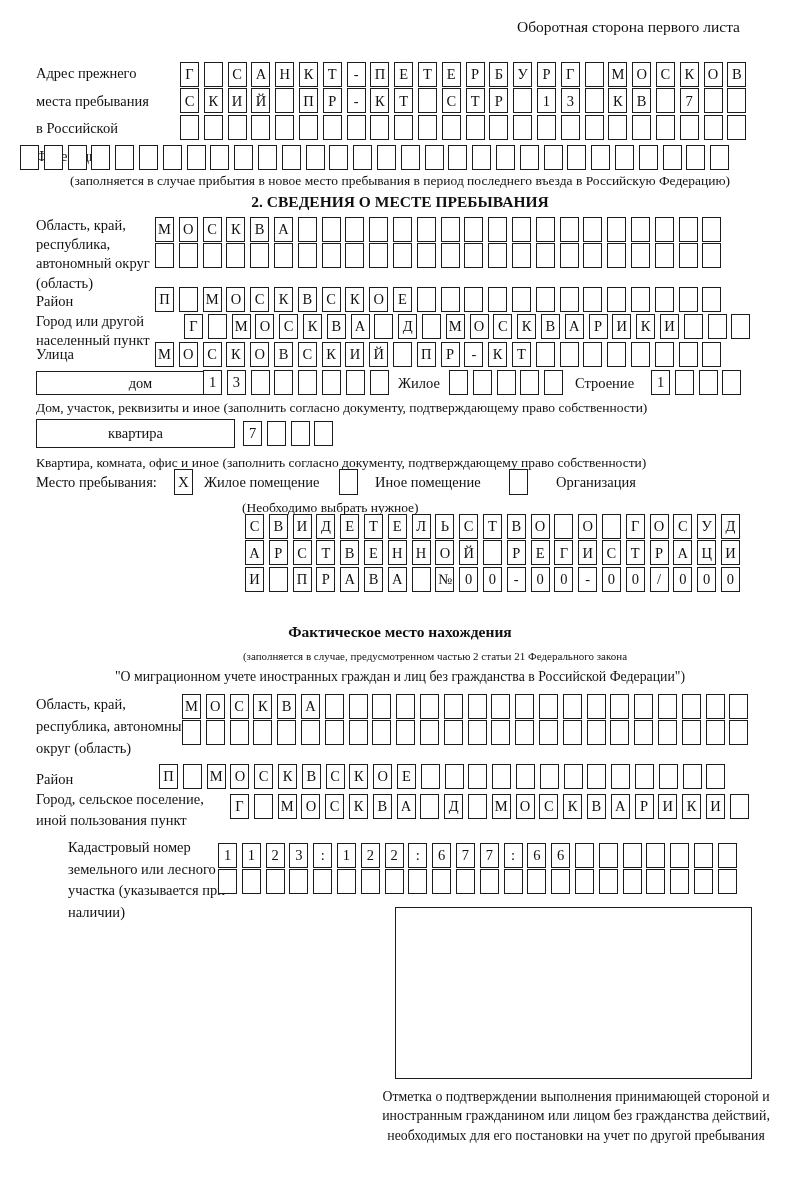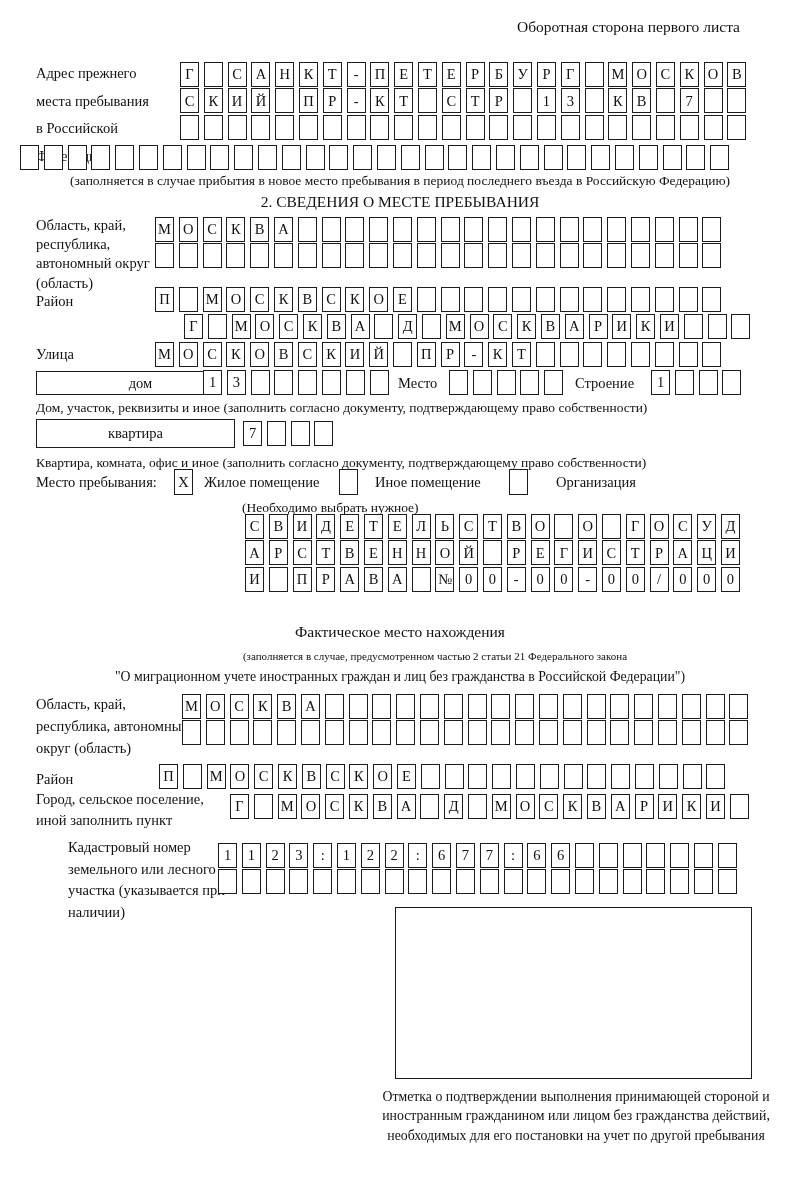--- a/index.html
+++ b/index.html
@@ -5,21 +5,21 @@
   * { margin:0; padding:0; box-sizing:content-box; }
   html,body { background:#ffffff; }
   .page {
     position:relative; width:800px; height:1180px; background:#ffffff;
     font-family:"Liberation Serif","DejaVu Serif",serif; color:#111; overflow:hidden;
   }
   .abs { position:absolute; }
   .label { font-size:14.5px; line-height:19.2px; color:#111; }
   .note  { font-size:13.5px; color:#111; }
   .centered { left:0; width:800px; text-align:center; }
-  .title { font-weight:normal; font-size:15.5px; }
+  .title { font-weight:bold; font-size:15.5px; }
 
   .cellrow { display:flex; margin-bottom:1.3px; }
   .cell {
     width:17px; height:23px; border:1.6px solid #1c1c1c; margin-right:4.8px;
     display:inline-flex; align-items:center; justify-content:center;
     font-size:14.5px; line-height:1; flex:0 0 auto; background:#fff;
   }
   .widebox {
     border:1.8px solid #1c1c1c; display:flex; align-items:center; justify-content:center;
     font-size:14.5px; background:#fff;
@@ -294,20 +294,21 @@
       <span class="cell"></span>
       <span class="cell"></span>
       <span class="cell"></span>
       <span class="cell"></span>
       <span class="cell"></span>
       <span class="cell"></span>
       <span class="cell"></span>
       <span class="cell"></span>
     </div>
 
+  <div class="abs label s2-city-label">Город или другой населенный пункт</div>
   <div class="abs cellrow s2-city-row">
       <span class="cell">Г</span>
       <span class="cell"></span>
       <span class="cell">М</span>
       <span class="cell">О</span>
       <span class="cell">С</span>
       <span class="cell">К</span>
       <span class="cell">В</span>
       <span class="cell">А</span>
       <span class="cell"></span>
@@ -361,21 +362,21 @@
     <div class="abs cellrow house-cells">
         <span class="cell">1</span>
         <span class="cell">3</span>
         <span class="cell"></span>
         <span class="cell"></span>
         <span class="cell"></span>
         <span class="cell"></span>
         <span class="cell"></span>
         <span class="cell"></span>
       </div>
-    <div class="abs label korpus-label">Место</div>
+    <div class="abs label korpus-label">Жилое</div>
     <div class="abs cellrow korpus-cells">
         <span class="cell"></span>
         <span class="cell"></span>
         <span class="cell"></span>
         <span class="cell"></span>
         <span class="cell"></span>
       </div>
     <div class="abs label stroenie-label">Строение</div>
     <div class="abs cellrow stroenie-cells">
         <span class="cell">1</span>
@@ -561,21 +562,21 @@
       <span class="cell"></span>
       <span class="cell"></span>
       <span class="cell"></span>
       <span class="cell"></span>
       <span class="cell"></span>
       <span class="cell"></span>
       <span class="cell"></span>
       <span class="cell"></span>
     </div>
 
-  <div class="abs label fact-city-label">Город, сельское поселение, иной заполнить пункт</div>
+  <div class="abs label fact-city-label">Город, сельское поселение, иной пользования пункт</div>
   <div class="abs cellrow fact-city-row">
       <span class="cell">Г</span>
       <span class="cell"></span>
       <span class="cell">М</span>
       <span class="cell">О</span>
       <span class="cell">С</span>
       <span class="cell">К</span>
       <span class="cell">В</span>
       <span class="cell">А</span>
       <span class="cell"></span>

